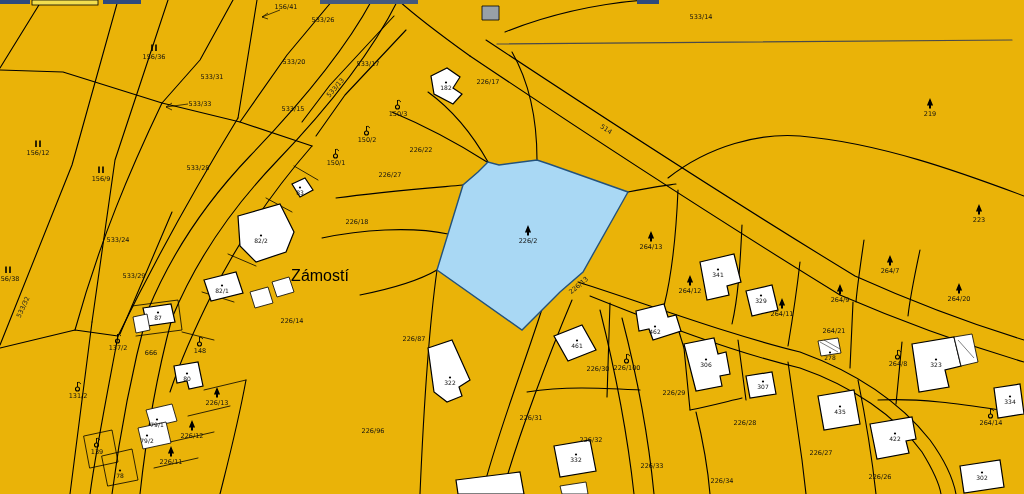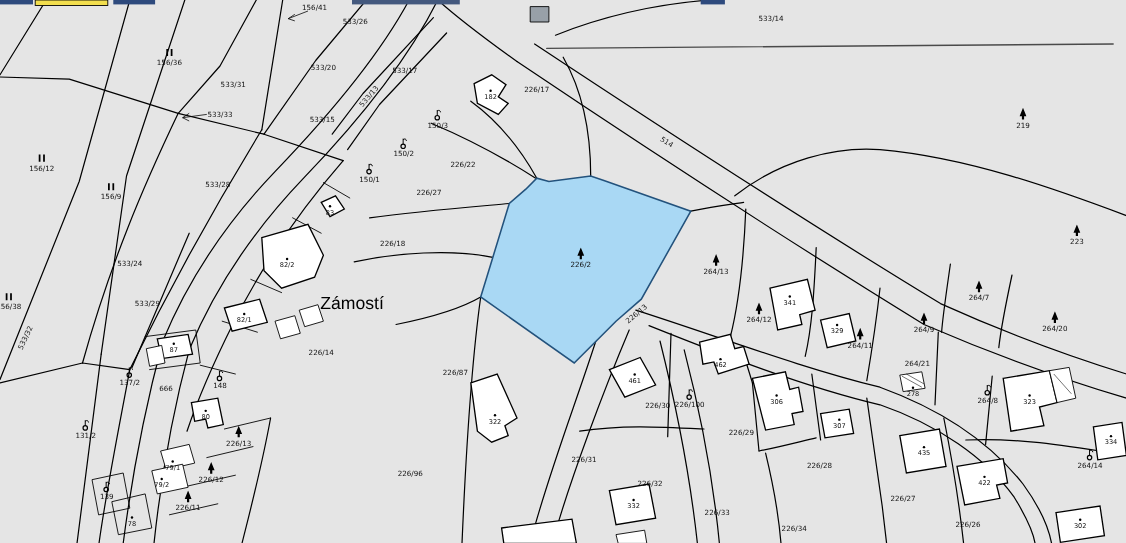--- a/index.html
+++ b/index.html
@@ -1,16 +1,16 @@
 <!DOCTYPE html>
 <html><head>
 <meta charset="utf-8">
 <style>
   html,body{margin:0;padding:0;background:#fff;}
-  .stage{position:relative;width:1024px;height:494px;overflow:hidden;background:#e5e5e5;}
+  .stage{position:relative;width:1024px;height:494px;overflow:hidden;background:#eab308;}
   svg{display:block;}
   .bnd{fill:none;stroke:#000;stroke-width:1.1;stroke-linejoin:round;stroke-linecap:round;}
   .bnd.thin{stroke-width:0.8;}
   .bnd.gray{stroke:#4a4a4a;stroke-width:1.2;}
   .bldg{fill:#ffffff;stroke:#000;stroke-width:1.2;stroke-linejoin:miter;}
   .bldg.thin{stroke-width:0.8;}
   .hatch{stroke:#000;stroke-width:0.5;fill:none;}
   .shed{stroke:#000;stroke-width:0.8;}
   .lbl{font-family:"DejaVu Sans",sans-serif;font-size:6.5px;fill:#111;}
   .lbl.building{font-size:6px;}

